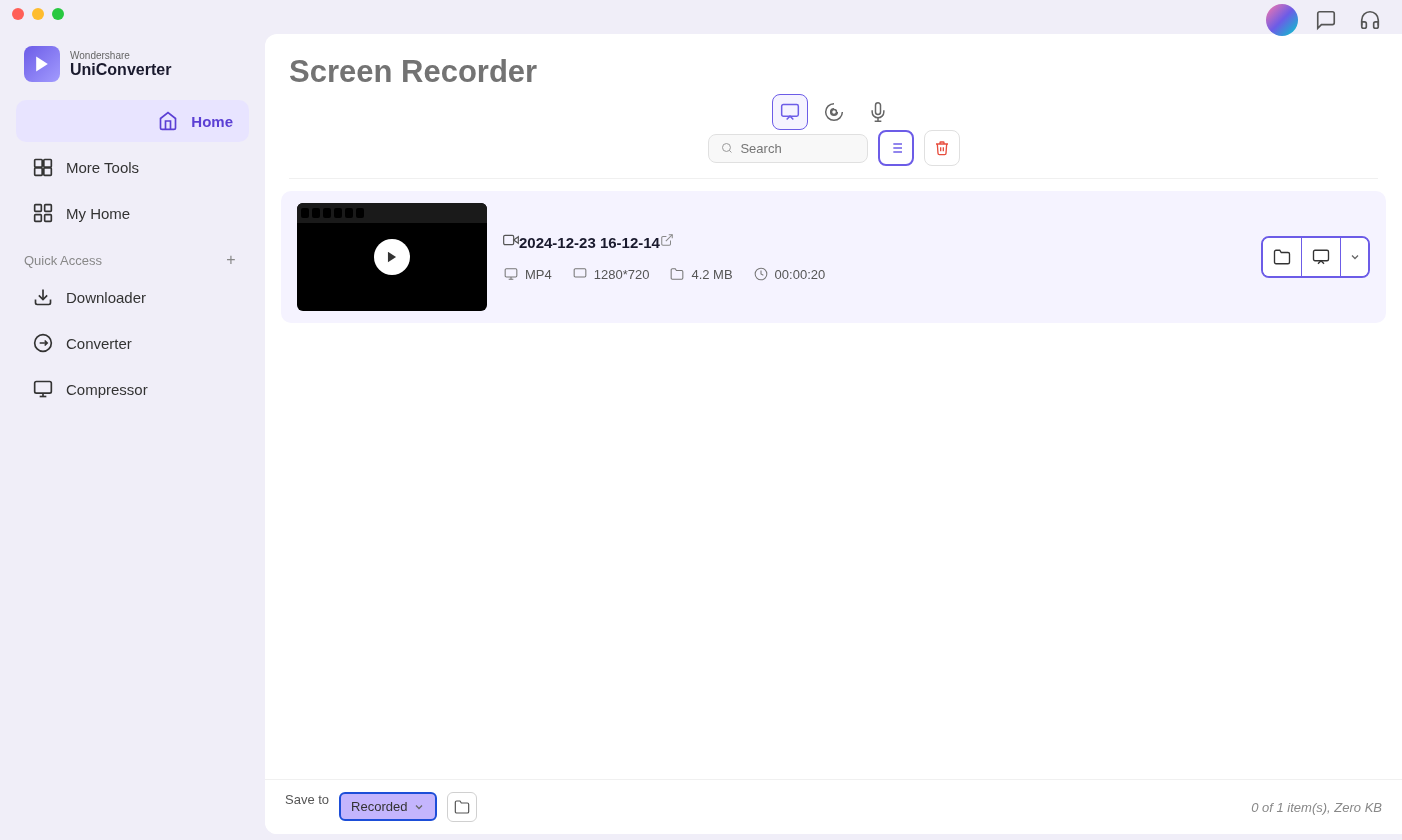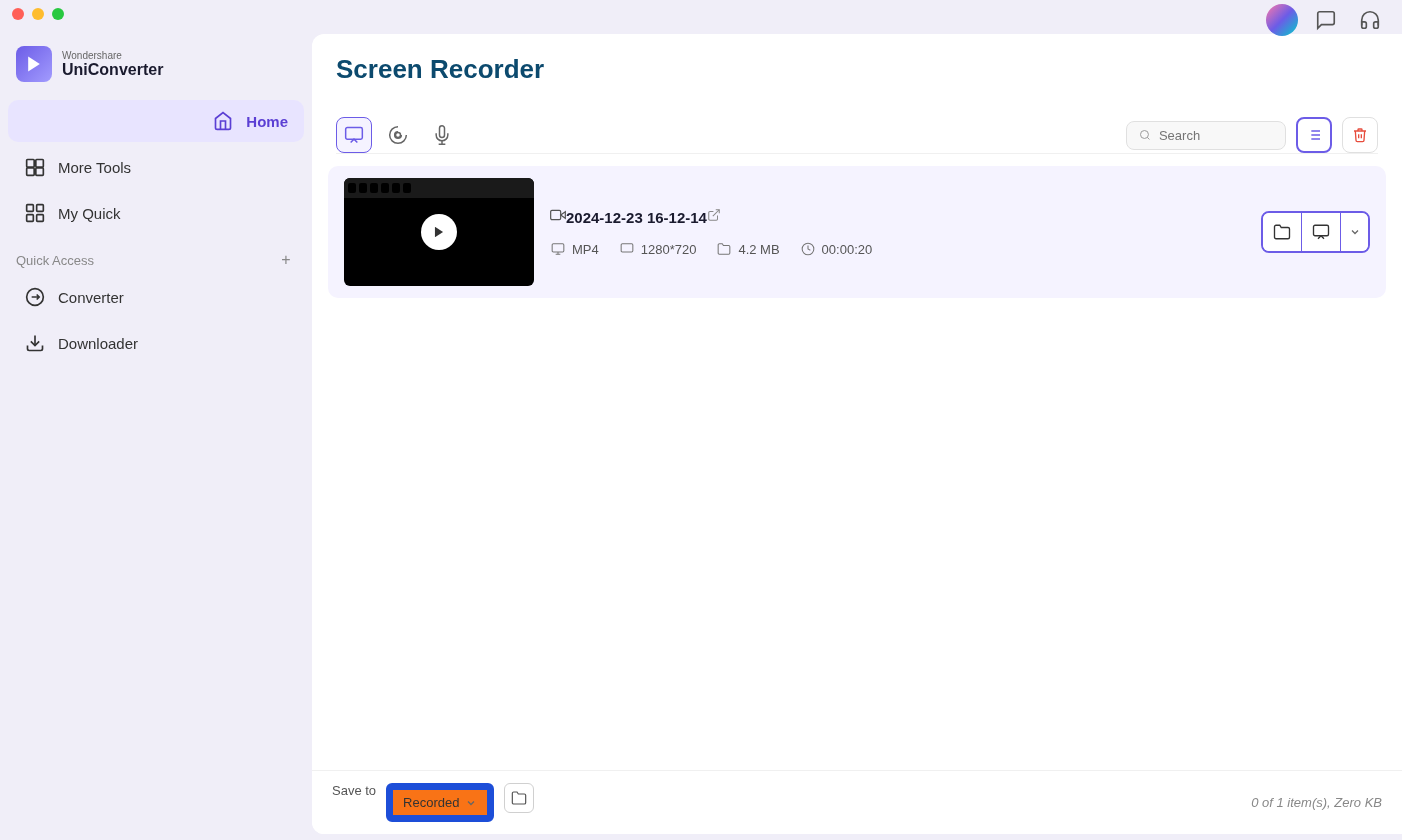--- a/index.html
+++ b/index.html
@@ -33,25 +33,25 @@
     .tl-maximize { background: #28c840; }
 
     .app-layout {
       display: flex;
       flex: 1;
       overflow: hidden;
     }
 
     
     .sidebar {
-      width: 312px;
+      width: 265px;
       background: #f0eef8;
       display: flex;
       flex-direction: column;
-      padding: 8px 0;
+      padding: 8px 8px;
       flex-shrink: 0;
     }
 
     .sidebar-logo {
       display: flex;
       align-items: center;
       gap: 10px;
       padding: 10px 16px 16px;
     }
     .logo-icon {
@@ -115,32 +115,34 @@
       display: flex;
       flex-direction: column;
       overflow: hidden;
       margin: 6px 0 6px;
     }
 
     .main-header {
       padding: 20px 24px 0;
     }
     .page-title {
-      font-size: 26px;
+      font-size: 31px;
       font-weight: 700;
-      color: #0c4a6e;
-      margin-bottom: 32px;
+      color: #737373;
+      margin-bottom: 4px;
     }
 
     
     .toolbar {
       display: flex;
       align-items: center;
       justify-content: space-between;
+      padding-bottom: 12px;
       border-bottom: 1px solid #f0f0f0;
+      flex-direction: column;
     }
     .toolbar-left {
       display: flex;
       align-items: center;
       gap: 8px;
     }
     .tab-icon {
       width: 36px; height: 36px;
       border-radius: 8px;
       display: flex; align-items: center; justify-content: center;
@@ -319,25 +321,25 @@
       display: flex;
       align-items: flex-start;
       gap: 10px;
       font-size: 13px;
       color: #555;
     }
     .save-select {
       display: flex;
       align-items: center;
       gap: 6px;
-      border: 7px solid #1d4ed8;
+      border: 2px solid #1d4ed8;
       border-radius: 6px;
       padding: 5px 10px;
       cursor: pointer;
-      background: #f97316;
+      background: #c4b5fd;
       font-size: 13px;
       color: #333;
     }
     .folder-open-btn {
       width: 30px; height: 30px;
       display: flex; align-items: center; justify-content: center;
       cursor: pointer;
       border-radius: 6px;
       border: 1px solid #d0d0d0;
       background: white;
@@ -425,49 +427,59 @@
 
     <div class="sidebar-item">
       <span class="item-icon">
         <svg viewBox="0 0 24 24" width="20" height="20" fill="none" stroke="currentColor" stroke-width="2">
           <rect x="2" y="2" width="8" height="8" rx="1"></rect>
           <rect x="14" y="2" width="8" height="8" rx="1"></rect>
           <rect x="2" y="14" width="8" height="8" rx="1"></rect>
           <rect x="14" y="14" width="8" height="8" rx="1"></rect>
         </svg>
       </span>
-      <span>My Quick</span>
+      <span>My Home</span>
     </div>
 
     <div class="sidebar-section">
       <span>Quick Access</span>
       <div class="sidebar-section-add">+</div>
-    </div>
-
-    <div class="sidebar-item">
-      <span class="item-icon">
-        <svg viewBox="0 0 24 24" width="20" height="20" fill="none" stroke="currentColor" stroke-width="2">
-          <circle cx="12" cy="12" r="10"></circle>
-          <path d="M8 12h8M14 9l3 3-3 3"></path>
-        </svg>
-      </span>
-      <span>Converter</span>
     </div>
 
     <div class="sidebar-item">
       <span class="item-icon">
         <svg viewBox="0 0 24 24" width="20" height="20" fill="none" stroke="currentColor" stroke-width="2">
           <path d="M21 15v4a2 2 0 0 1-2 2H5a2 2 0 0 1-2-2v-4"></path>
           <polyline points="7,10 12,15 17,10"></polyline>
           <line x1="12" y1="15" x2="12" y2="3"></line>
         </svg>
       </span>
       <span>Downloader</span>
     </div>
 
+    <div class="sidebar-item">
+      <span class="item-icon">
+        <svg viewBox="0 0 24 24" width="20" height="20" fill="none" stroke="currentColor" stroke-width="2">
+          <circle cx="12" cy="12" r="10"></circle>
+          <path d="M8 12h8M14 9l3 3-3 3"></path>
+        </svg>
+      </span>
+      <span>Converter</span>
+    </div>
+
+    <div class="sidebar-item">
+      <span class="item-icon">
+        <svg viewBox="0 0 24 24" width="20" height="20" fill="none" stroke="currentColor" stroke-width="2">
+          <rect x="2" y="3" width="20" height="14" rx="2"></rect>
+          <line x1="8" y1="21" x2="16" y2="21"></line>
+          <line x1="12" y1="17" x2="12" y2="21"></line>
+        </svg>
+      </span>
+      <span>Compressor</span>
+    </div>
   </div>
 
   <div class="main-content">
     <div class="main-header">
       <div class="page-title">Screen Recorder</div>
 
       <div class="toolbar">
         <div class="toolbar-left">
 
           <div class="tab-icon active-tab" title="Screen Recorder">

